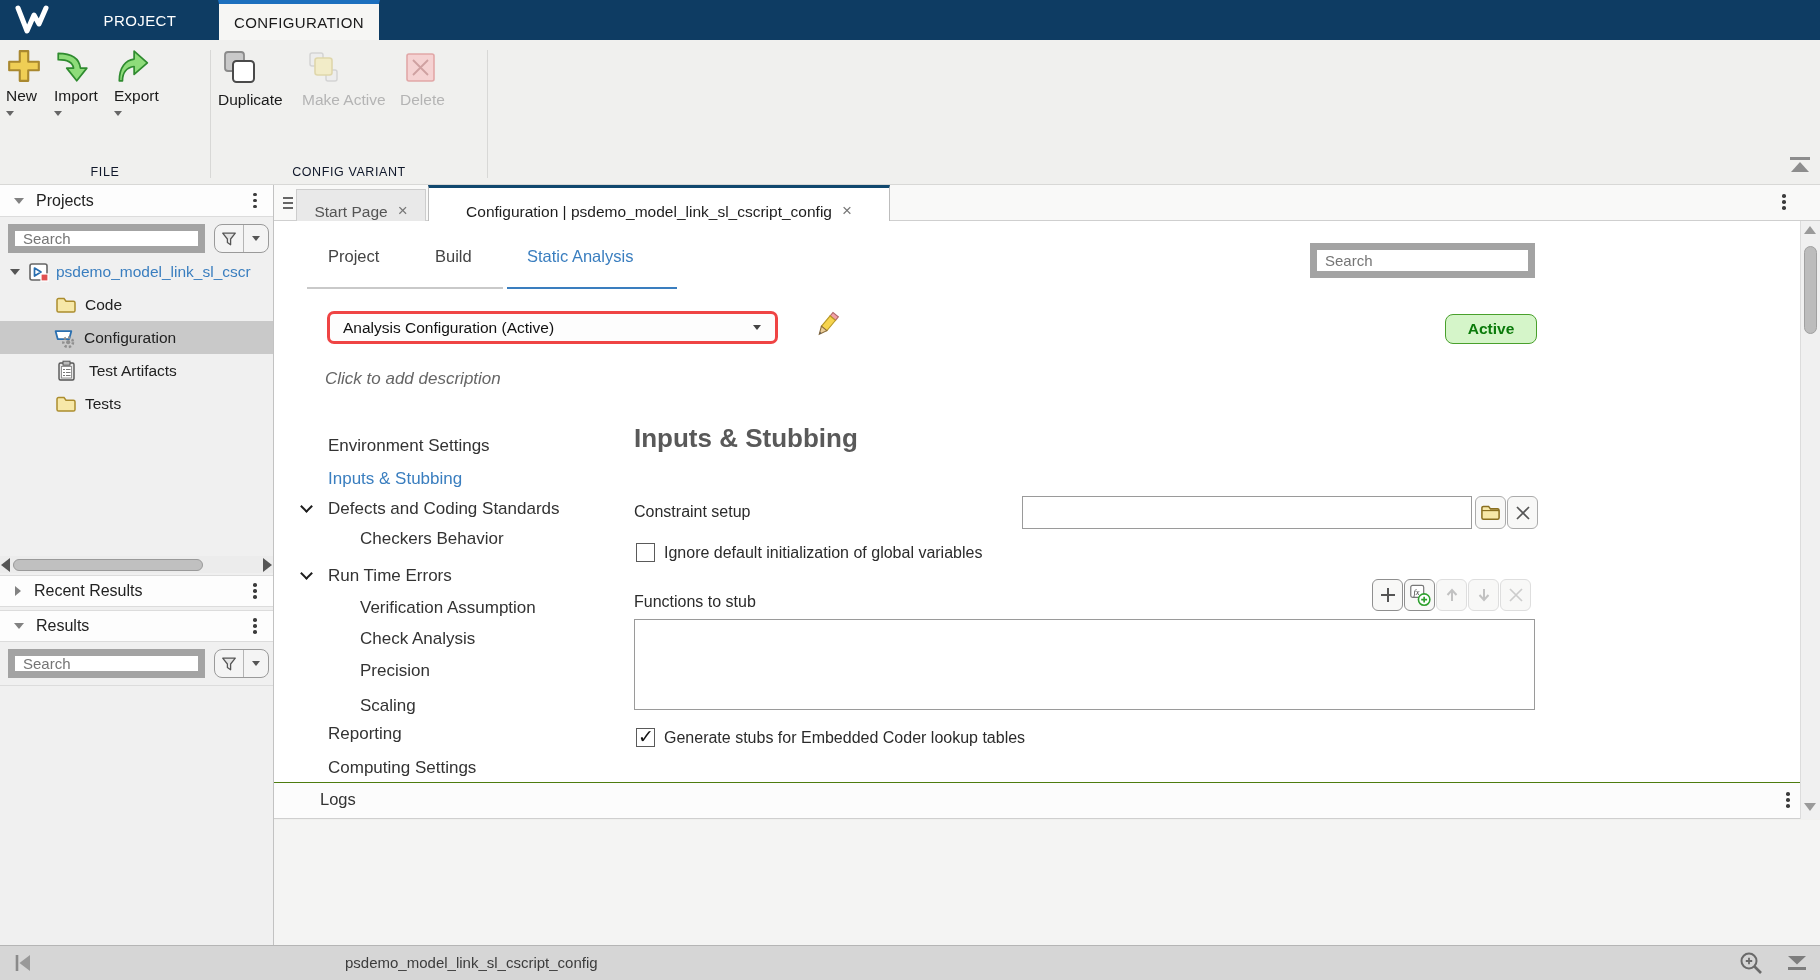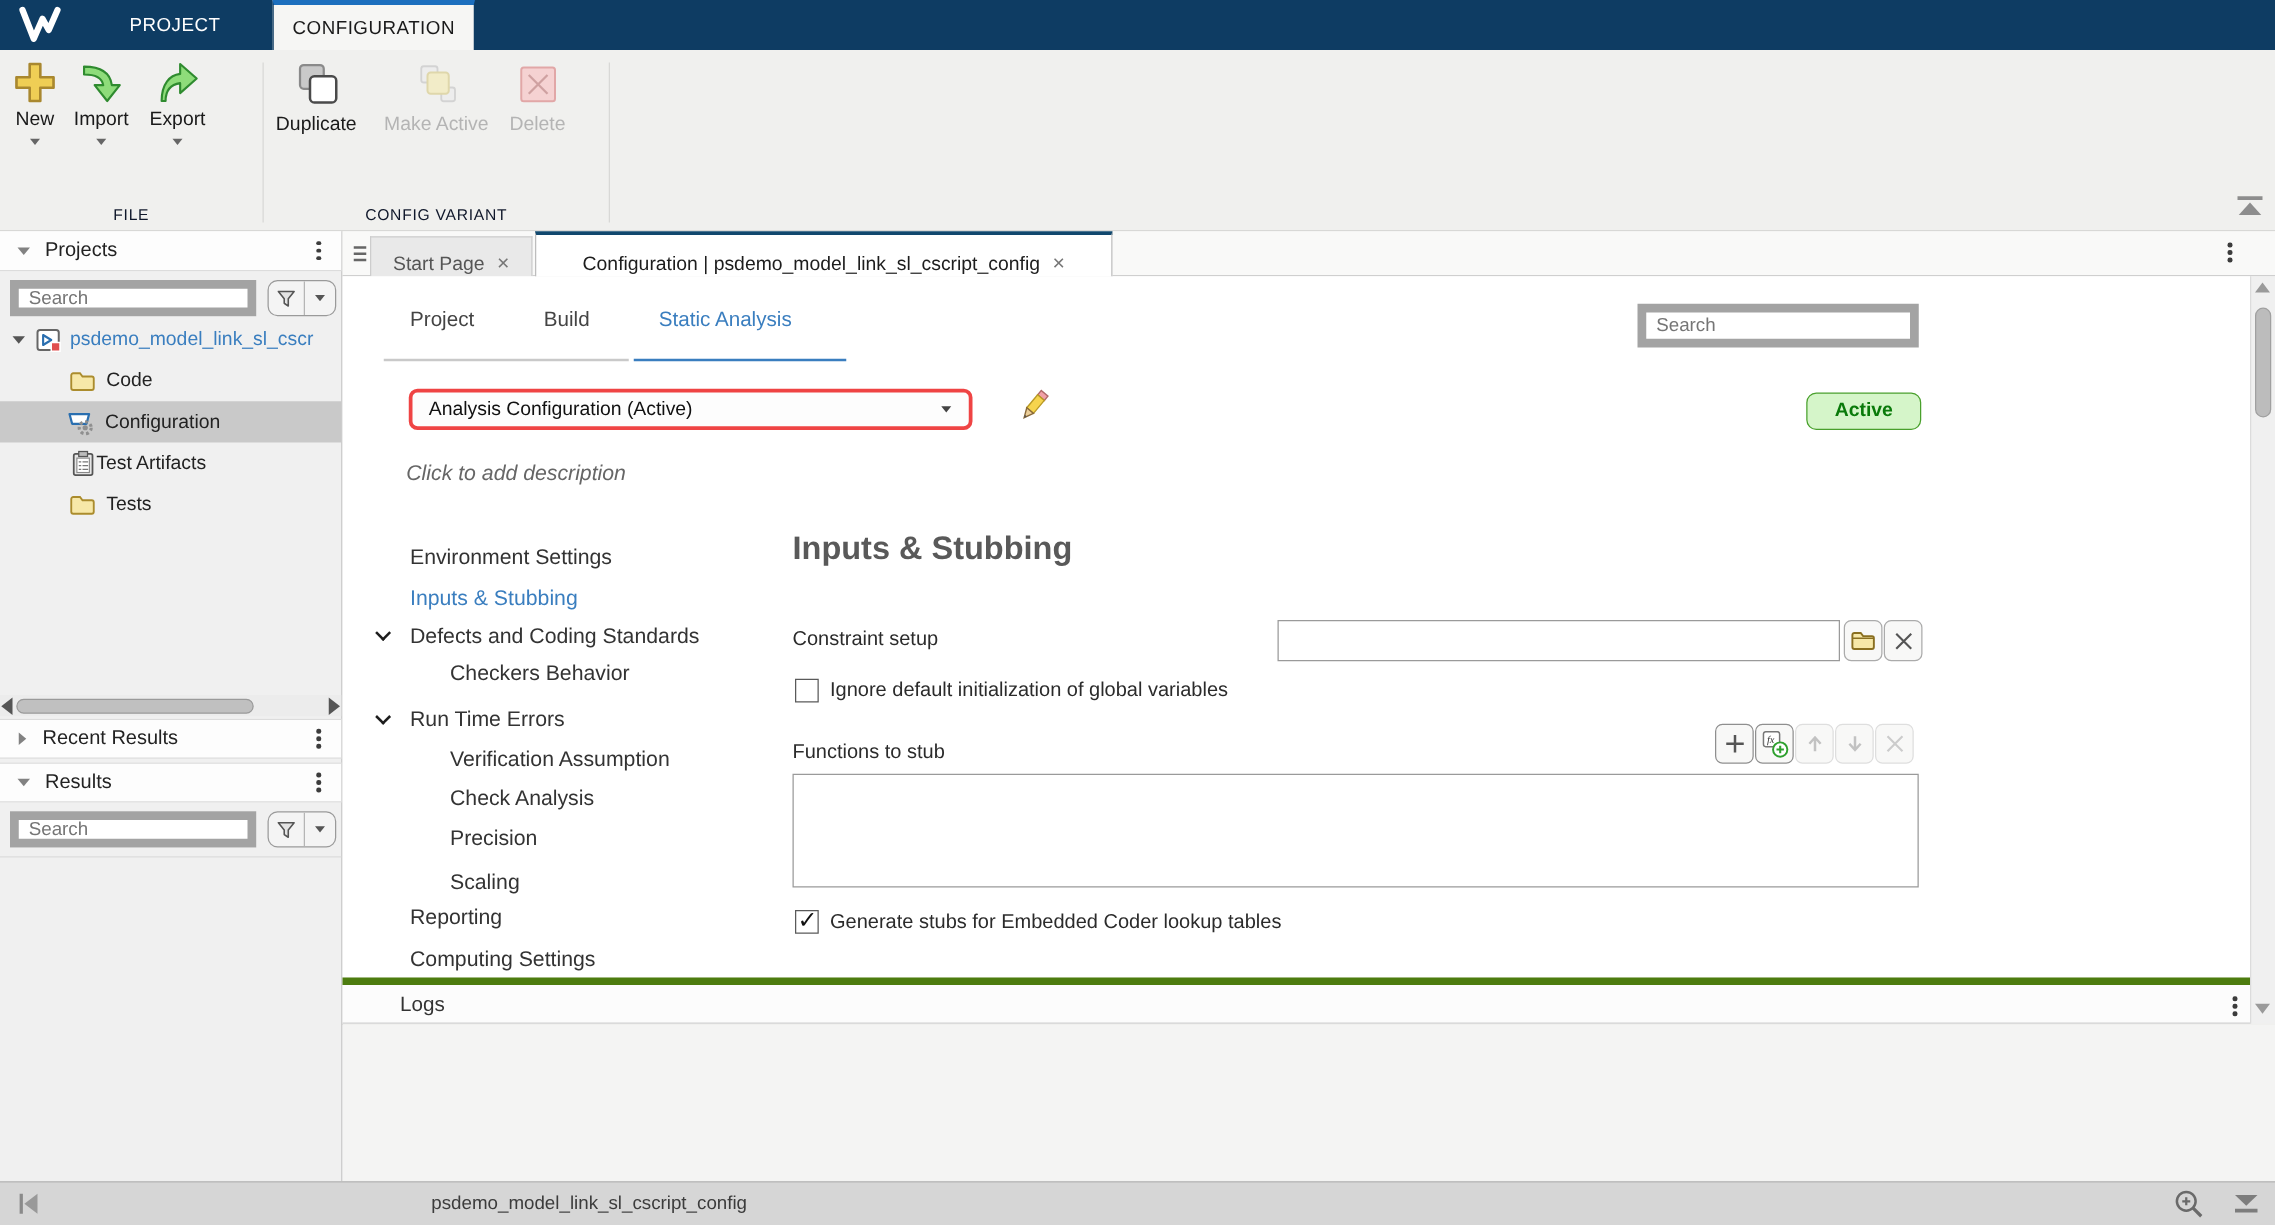--- a/index.html
+++ b/index.html
@@ -6,21 +6,21 @@
 html,body{background:#9a9a9a}
 body{font-family:"Liberation Sans","DejaVu Sans",sans-serif}
 #screen{position:relative;width:1820px;height:980px;background:#f0f0ee;overflow:hidden}
 .abs{position:absolute}
 
 #titlebar{position:absolute;left:0;top:0;width:1820px;height:40px;background:#0e3c63}
 .apptab{position:absolute;top:0;height:40px;display:flex;align-items:center;justify-content:center;color:#fff;font-size:15px;letter-spacing:.4px;cursor:default}
 .apptab.active{background:#f6f6f4;color:#1a1a1a;border-top:4px solid #1c6fbe;border-left:1px solid #0e3c63;border-right:1px solid #0e3c63}
 
 #ribbon{position:absolute;left:0;top:40px;width:1820px;height:145px;background:#f0f0ee;border-bottom:1px solid #d8d8d6}
-.rbtn{position:absolute;display:flex;flex-direction:column;align-items:center}
+.rbtn{position:absolute;display:flex;flex-direction:column;align-items:flex-start}
 .rbtn .lbl{font-size:15.5px;color:#1a1a1a;white-space:nowrap;margin-top:3px}
 .rbtn.disabled .lbl{color:#b4b4b4}
 .caret{width:0;height:0;border-left:4.5px solid transparent;border-right:4.5px solid transparent;border-top:5px solid #666;margin-top:6px}
 .vsep{position:absolute;width:1px;background:#d8d8d6}
 .grouplbl{position:absolute;font-size:12.5px;color:#0f172a;letter-spacing:.6px;text-align:center}
 
 .kebab{display:flex;flex-direction:column;gap:2.4px;align-items:center;cursor:pointer}
 .kebab i{width:3.6px;height:3.6px;border-radius:50%;background:#3c3c3c}
 .tri-down{width:0;height:0;border-left:5px solid transparent;border-right:5px solid transparent;border-top:6px solid #828282}
 .tri-right{width:0;height:0;border-top:5px solid transparent;border-bottom:5px solid transparent;border-left:6px solid #828282}
@@ -45,21 +45,21 @@
 .navitem{position:absolute;font-size:17px;color:#333;white-space:nowrap;line-height:24px;cursor:pointer}
 .navitem.sel{color:#3a7ebf}
 .chev{position:absolute;width:9px;height:9px;border-right:2.4px solid #1d1d1d;border-bottom:2.4px solid #1d1d1d;transform:rotate(45deg)}
 .cb{position:absolute;width:19px;height:19px;background:#fff;border:1.6px solid #5a5a5a}
 .cb.checked::after{content:"✓";position:absolute;left:1px;top:-4px;font-size:19px;font-weight:bold;color:#111}
 .field{border:1px solid #9a9a9a;background:#fff;font-family:inherit;font-size:15px;padding:0 8px;outline:none}
 .sqbtn{position:absolute;border:1px solid #ababab;border-radius:6px;background:#f8f8f7;display:flex;align-items:center;justify-content:center;cursor:pointer}
 .sqbtn.disabled{border-color:#dedede;cursor:default}
 .formlbl{position:absolute;font-size:16px;color:#2b2b2b;white-space:nowrap}
 
-#logsbar{position:absolute;left:274px;top:782px;width:1526px;height:37px;background:#fcfcfc;border-top:6px solid #4d7c0f;border-bottom:1px solid #cfcfcf}
+#logsbar{position:absolute;left:274px;top:782px;width:1526px;height:37px;background:#fcfcfc;border-top:1px solid #4d7c0f;border-bottom:1px solid #cfcfcf}
 #belowlogs{position:absolute;left:274px;top:820px;width:1546px;height:125px;background:#f4f4f3}
 #statusbar{position:absolute;left:0;top:945px;width:1820px;height:35px;background:#d6d6d6;border-top:1px solid #b5b5b5}
 
 #vscroll{position:absolute;left:1800px;top:221px;width:20px;height:598px;background:#f0f0f0;border-left:1px solid #dcdcdc}
 .sb-tri-up{width:0;height:0;border-left:6px solid transparent;border-right:6px solid transparent;border-bottom:8px solid #9a9a9a}
 .sb-tri-dn{width:0;height:0;border-left:6px solid transparent;border-right:6px solid transparent;border-top:8px solid #9a9a9a}
 .sb-tri-l{width:0;height:0;border-top:7px solid transparent;border-bottom:7px solid transparent;border-right:9px solid #555}
 .sb-tri-r{width:0;height:0;border-top:7px solid transparent;border-bottom:7px solid transparent;border-left:9px solid #555}
 </style>
 </head>
@@ -184,21 +184,21 @@
       </svg>
       <span class="lbl" style="margin-left:8px">Configuration</span>
     </div>
     <div class="tree-row" style="top:169px">
       <svg width="22" height="22" viewBox="0 0 22 22" style="margin-left:55px;flex:none">
         <rect x="4" y="3" width="15" height="17" rx="1.5" fill="#e6e6e6" stroke="#555" stroke-width="1.4"></rect>
         <rect x="8" y="1.2" width="7" height="4" fill="#bbb" stroke="#555" stroke-width="1"></rect>
         <rect x="6.5" y="6.5" width="10" height="11.5" fill="#fff" stroke="#888" stroke-width="0.9"></rect>
         <path d="M8 9.5 h2 M11 9.5 h4.5 M8 12.5 h2 M11 12.5 h4.5 M8 15.5 h2 M11 15.5 h4.5" stroke="#777" stroke-width="1"></path>
       </svg>
-      <span class="lbl" style="margin-left:0">Test Artifacts</span>
+      <span class="lbl" style="margin-left:12px">Test Artifacts</span>
     </div>
     <div class="tree-row" style="top:202px">
       <svg width="22" height="22" viewBox="0 0 22 22" style="margin-left:55px;flex:none">
         <path d="M2 6.2 a1.6 1.6 0 0 1 1.6 -1.6 H9 l2 2.6 h7.4 A1.6 1.6 0 0 1 20 8.8 V16.4 a1.6 1.6 0 0 1 -1.6 1.6 H3.6 A1.6 1.6 0 0 1 2 16.4 Z" fill="#f7e8a8" stroke="#ab8c2d" stroke-width="1.5"></path>
       </svg>
       <span class="lbl" style="margin-left:8px">Tests</span>
     </div>
 
     <div class="abs" style="left:0;top:371px;width:273px;height:17px;background:#ececec;display:flex;align-items:center">
       <span class="sb-tri-l" style="margin-left:1px"></span>

